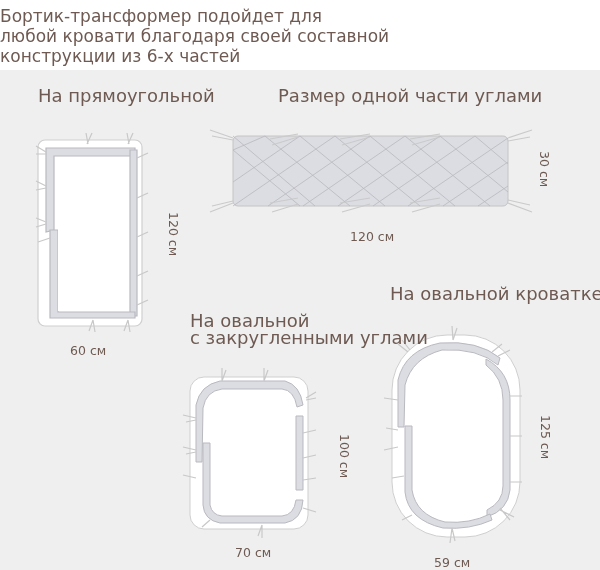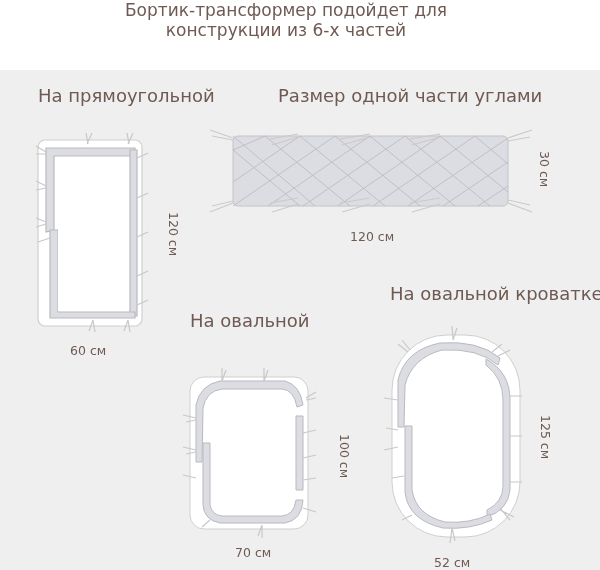--- a/index.html
+++ b/index.html
@@ -1,29 +1,30 @@
 <!DOCTYPE html>
 <html><head>
 <meta charset="utf-8">
 <style>
   html,body{margin:0;padding:0;}
   body{width:600px;height:570px;position:relative;overflow:hidden;background:#ffffff;font-family:"DejaVu Sans","Liberation Sans",sans-serif;color:#6e5a52;}
-  .title{position:absolute;left:0;top:0;width:572px;text-align:center;font-size:17px;line-height:20px;color:#6e5a52;padding-top:0;}
+  .title{position:absolute;left:0;top:0;width:572px;text-align:left;font-size:17px;line-height:20px;color:#6e5a52;padding-top:6px;}
   .title div{white-space:nowrap;}
   .panel{position:absolute;left:0;top:70px;width:600px;height:500px;background:#efefef;}
   .lbl{position:absolute;font-size:18px;line-height:17px;color:#6e5a52;white-space:nowrap;}
   .dim{position:absolute;font-size:12.5px;color:#6e5a52;white-space:nowrap;}
   .vert{transform:rotate(90deg);transform-origin:left top;}
   svg{position:absolute;left:0;top:0;}
 </style>
 </head>
 <body>
 
 <div class="title">
   <div>Бортик-трансформер подойдет для</div>
+  <div>любой кровати благодаря своей составной</div>
   <div>конструкции из 6-х частей</div>
 </div>
 
 <div class="panel"></div>
 
 <svg width="600" height="570" viewBox="0 0 600 570">
 
   <g fill="none" stroke="#c4c4c4" stroke-width="1.2">
     <rect x="38" y="140" width="104" height="186" rx="7" fill="#ffffff" stroke="#cfcfcf"></rect>
     <path d="M46,148 L135,148 L135,156 L54,156 L54,230 L46,232 Z" fill="#dcdde3" stroke="#b9b9c0"></path>
@@ -71,19 +72,20 @@
 </div>
 <div class="dim" style="left:70px;top:343px;">60 см</div>
 <div class="dim vert" style="left:181px;top:212px;">120 см</div>
 
 <div class="lbl" style="left:278px;top:87px;">Размер одной части углами</div>
 <div class="dim" style="left:350px;top:229px;">120 см</div>
 <div class="dim vert" style="left:552px;top:151px;">30 см</div>
 
 <div class="lbl" style="left:190px;top:312px;">
   <div>На овальной</div>
+  <div>с закругленными углами</div>
 </div>
 <div class="dim" style="left:235px;top:545px;">70 см</div>
 <div class="dim vert" style="left:352px;top:434px;">100 см</div>
 
 <div class="lbl" style="left:390px;top:285px;">На овальной кроватке</div>
-<div class="dim" style="left:434px;top:555px;">52 см</div>
+<div class="dim" style="left:434px;top:555px;">59 см</div>
 <div class="dim vert" style="left:553px;top:415px;">125 см</div>
 
 </body></html>

